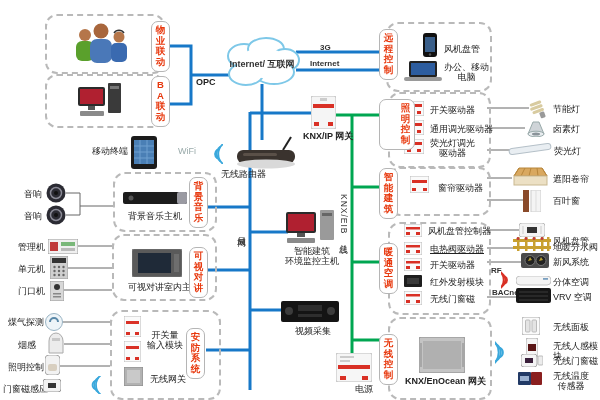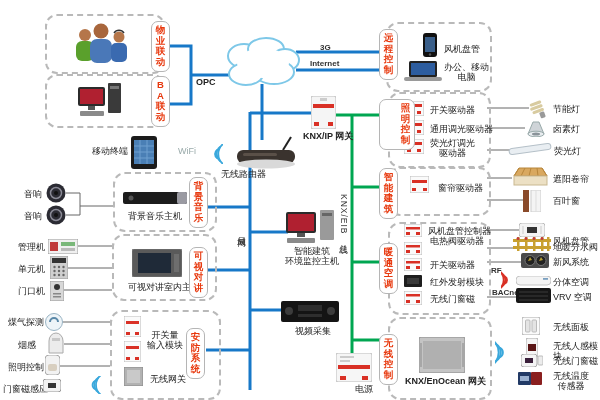--- a/index.html
+++ b/index.html
@@ -92,20 +92,21 @@
   <svg class="icon" style="left:218px;top:34px;" width="88" height="58">
     <g fill="#fff" stroke="#7ec8e8" stroke-width="2">
       <ellipse cx="26" cy="22" rx="16" ry="12"></ellipse>
         <ellipse cx="48" cy="15" rx="18" ry="11"></ellipse>
       <ellipse cx="67" cy="26" rx="14" ry="11"></ellipse>
         <ellipse cx="56" cy="38" rx="20" ry="12"></ellipse>
       <ellipse cx="28" cy="40" rx="17" ry="11"></ellipse>
         <ellipse cx="45" cy="29" rx="26" ry="15" stroke="none"></ellipse>
     </g>
   </svg>
+  <div class="cloudtxt" style="left:219px;top:58px;">Internet/ 互联网</div>
   <div class="lbl sm" style="left:320px;top:43px;">3G</div>
   <div class="lbl sm" style="left:310px;top:59px;">Internet</div>
 
   <div class="box" style="left:386px;top:22px;width:102px;height:66px;"></div>
   <div class="tag" style="left:379px;top:29px;">远程控制</div>
   <svg class="icon" style="left:423px;top:33px;" width="14" height="24">
     <rect x="0" y="0" width="14" height="24" rx="3" fill="#111"></rect>
       <rect x="2" y="4" width="10" height="15" fill="#3a5f8a"></rect>
       <circle cx="7" cy="21.5" r="1.2" fill="#555"></circle>
   </svg>
@@ -349,21 +350,21 @@
       <rect x="2" y="8" width="4" height="3" fill="#d93025"></rect>
       <rect x="12" y="8" width="4" height="3" fill="#d93025"></rect>
   </svg>
   <div class="lbl" style="left:428px;top:226px;">风机盘管控制器</div>
   <svg class="icon" style="left:404px;top:242px;" width="18" height="13">
     <rect x="0" y="0" width="18" height="13" rx="1" fill="#fafafa" stroke="#bbb"></rect>
       <rect x="2" y="3" width="14" height="2.5" fill="#d93025"></rect>
       <rect x="2" y="8" width="4" height="3" fill="#d93025"></rect>
       <rect x="12" y="8" width="4" height="3" fill="#d93025"></rect>
   </svg>
-  <div class="lbl" style="left:430px;top:236px;">电热阀驱动器</div>
+  <div class="lbl" style="left:430px;top:244px;text-decoration:underline;">电热阀驱动器</div>
   <svg class="icon" style="left:404px;top:258px;" width="18" height="13">
     <rect x="0" y="0" width="18" height="13" rx="1" fill="#fafafa" stroke="#bbb"></rect>
       <rect x="2" y="3" width="14" height="2.5" fill="#d93025"></rect>
       <rect x="2" y="8" width="4" height="3" fill="#d93025"></rect>
       <rect x="12" y="8" width="4" height="3" fill="#d93025"></rect>
   </svg>
   <div class="lbl" style="left:430px;top:260px;">开关驱动器</div>
   <svg class="icon" style="left:404px;top:275px;" width="18" height="12">
     <rect x="0" y="0" width="18" height="12" rx="1" fill="#1e1e1e"></rect>
       <rect x="3" y="3" width="12" height="6" fill="#3a3a3a"></rect>

